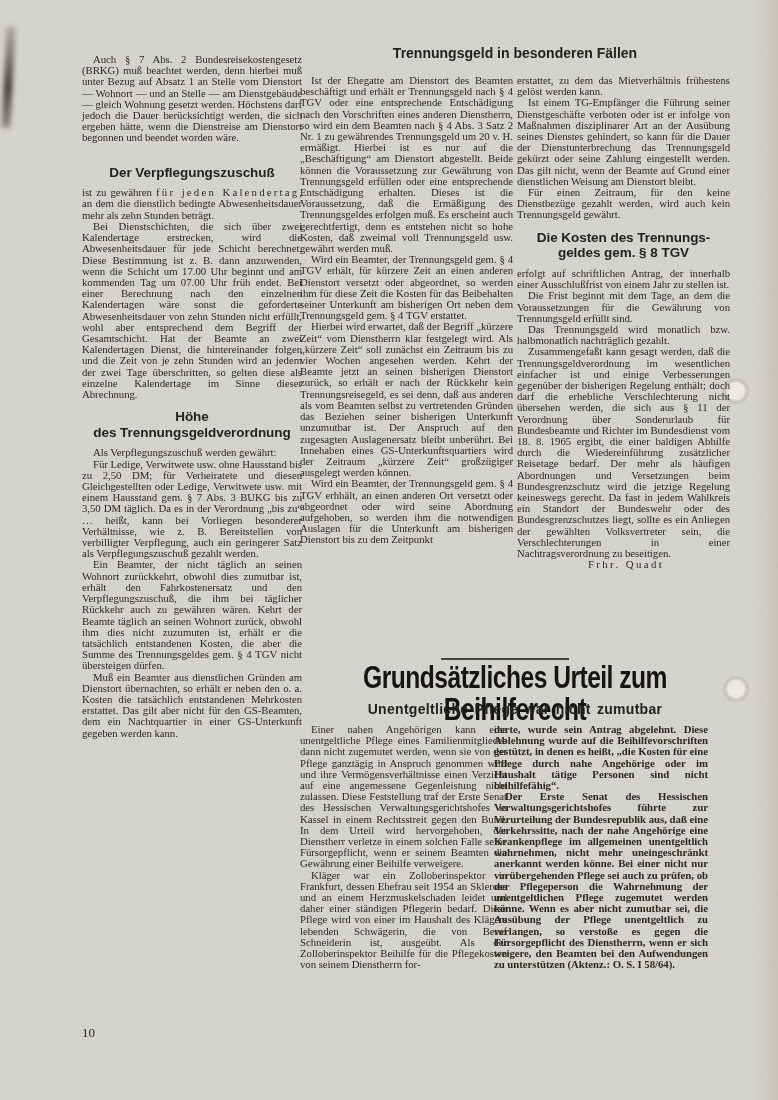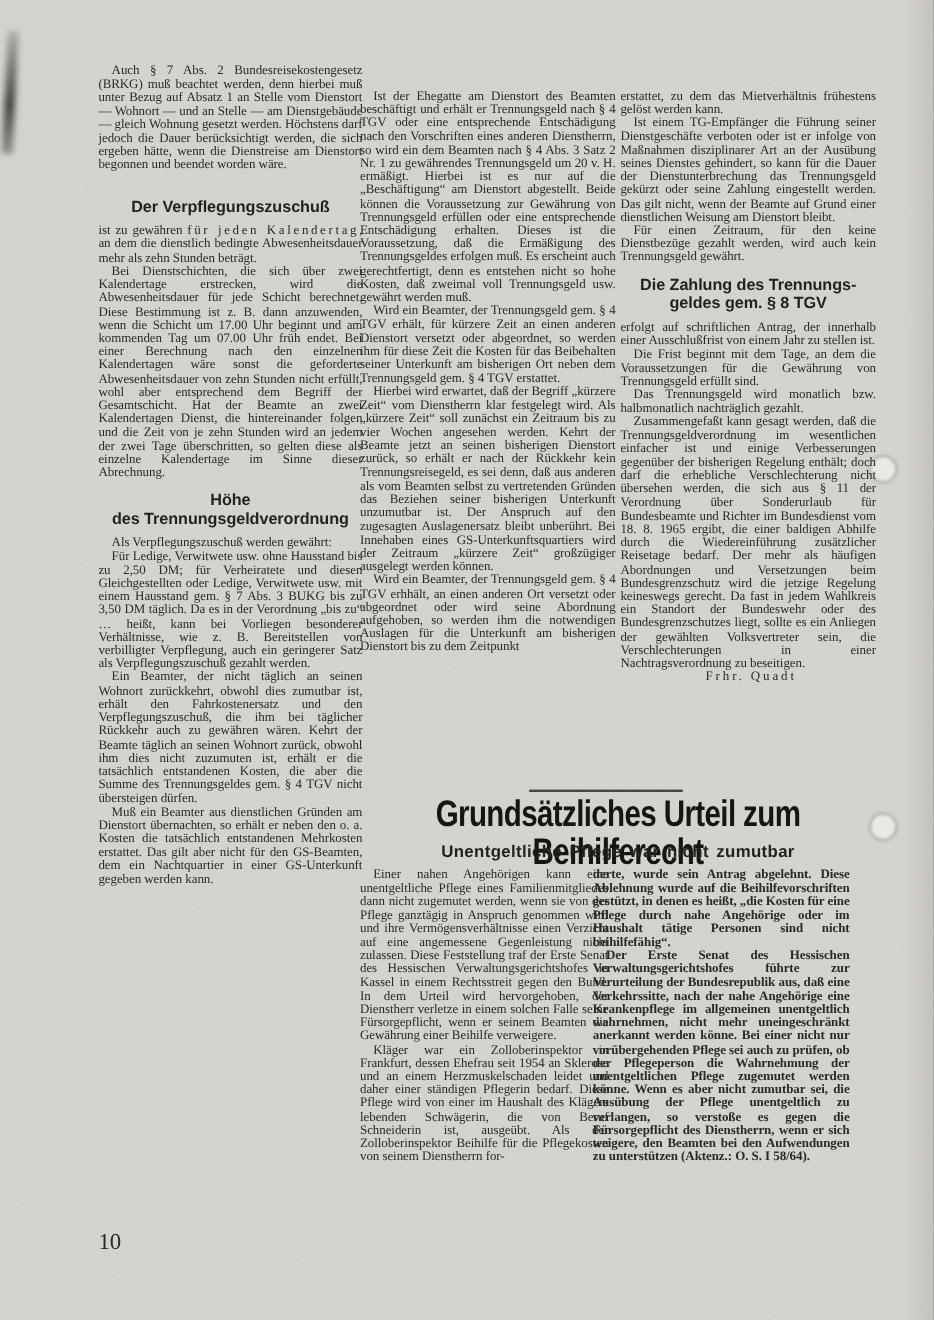--- a/index.html
+++ b/index.html
@@ -74,21 +74,21 @@
     transform-origin:center top;
   }
   .subtitle{
     position:absolute;left:300px;top:701px;width:430px;
     font-family:"Liberation Sans", sans-serif;
     font-weight:bold;font-size:14px;letter-spacing:.3px;word-spacing:2px;
     text-align:center;color:#23221c;
   }
   .page-number{
     position:absolute;left:82px;top:1025px;
-    font-size:19px;color:#2b2922;
+    font-size:13px;color:#2b2922;
   }
   #col1{left:82px;top:54px;width:220px;}
   #col2{left:300px;top:75px;width:213px;}
   #col3{left:517px;top:75px;width:213px;}
   #a2-left{left:300px;top:724px;width:207px;}
   #a2-right{left:494px;top:724px;width:214px;font-weight:bold;}
 </style>
 </head>
 <body>
 
@@ -100,20 +100,21 @@
       <feColorMatrix type="matrix" values="0 0 0 0 0.32  0 0 0 0 0.31  0 0 0 0 0.29  0 0 0 0.14 0"></feColorMatrix>
     </filter>
     <rect width="778" height="1100" filter="url(#grain)"></rect>
   </svg>
 
   <div class="smudge"></div>
   <div class="edge-band"></div>
   <div class="punch p1"></div>
   <div class="punch p2"></div>
 
+  <div class="top-heading">Trennungsgeld in besonderen Fällen</div>
 
   <div class="body-text" id="col1">
     <p>Auch § 7 Abs. 2 Bundesreisekostengesetz (BRKG) muß beachtet werden, denn hierbei muß unter Bezug auf Absatz 1 an Stelle vom Dienstort — Wohnort — und an Stelle — am Dienstgebäude — gleich Wohnung gesetzt werden. Höchstens darf jedoch die Dauer berücksichtigt werden, die sich ergeben hätte, wenn die Dienstreise am Dienstort begonnen und beendet worden wäre.</p>
     <div class="sect-heading tight">Der Verpflegungszuschuß</div>
     <p class="flush"><span>ist zu gewähren </span><span class="sperr">für jeden Kalendertag</span><span>, an dem die dienstlich bedingte Abwesenheitsdauer mehr als zehn Stunden beträgt.</span></p>
     <p>Bei Dienstschichten, die sich über zwei Kalendertage erstrecken, wird die Abwesenheitsdauer für jede Schicht berechnet. Diese Bestimmung ist z. B. dann anzuwenden, wenn die Schicht um 17.00 Uhr beginnt und am kommenden Tag um 07.00 Uhr früh endet. Bei einer Berechnung nach den einzelnen Kalendertagen wäre sonst die geforderte Abwesenheitsdauer von zehn Stunden nicht erfüllt, wohl aber entsprechend dem Begriff der Gesamtschicht. Hat der Beamte an zwei Kalendertagen Dienst, die hintereinander folgen und die Zeit von je zehn Stunden wird an jedem der zwei Tage überschritten, so gelten diese als einzelne Kalendertage im Sinne dieser Abrechnung.</p>
     <div class="sect-heading">
       <div>Höhe</div>
       <div>des Trennungsgeldverordnung</div>
     </div>
@@ -128,21 +129,21 @@
     <p>Wird ein Beamter, der Trennungsgeld gem. § 4 TGV erhält, für kürzere Zeit an einen anderen Dienstort versetzt oder abgeordnet, so werden ihm für diese Zeit die Kosten für das Beibehalten seiner Unterkunft am bisherigen Ort neben dem Trennungsgeld gem. § 4 TGV erstattet.</p>
     <p>Hierbei wird erwartet, daß der Begriff „kürzere Zeit“ vom Dienstherrn klar festgelegt wird. Als „kürzere Zeit“ soll zunächst ein Zeitraum bis zu vier Wochen angesehen werden. Kehrt der Beamte jetzt an seinen bisherigen Dienstort zurück, so erhält er nach der Rückkehr kein Trennungsreisegeld, es sei denn, daß aus anderen als vom Beamten selbst zu vertretenden Gründen das Beziehen seiner bisherigen Unterkunft unzumutbar ist. Der Anspruch auf den zugesagten Auslagenersatz bleibt unberührt. Bei Innehaben eines GS-Unterkunftsquartiers wird der Zeitraum „kürzere Zeit“ großzügiger ausgelegt werden können.</p>
     <p>Wird ein Beamter, der Trennungsgeld gem. § 4 TGV erhhält, an einen anderen Ort versetzt oder abgeordnet oder wird seine Abordnung aufgehoben, so werden ihm die notwendigen Auslagen für die Unterkunft am bisherigen Dienstort bis zu dem Zeitpunkt</p>
   </div>
 
   <div class="body-text" id="col3">
     <p class="flush">erstattet, zu dem das Mietverhältnis frühestens gelöst werden kann.</p>
     <p>Ist einem TG-Empfänger die Führung seiner Dienstgeschäfte verboten oder ist er infolge von Maßnahmen disziplinarer Art an der Ausübung seines Dienstes gehindert, so kann für die Dauer der Dienstunterbrechung das Trennungsgeld gekürzt oder seine Zahlung eingestellt werden. Das gilt nicht, wenn der Beamte auf Grund einer dienstlichen Weisung am Dienstort bleibt.</p>
     <p>Für einen Zeitraum, für den keine Dienstbezüge gezahlt werden, wird auch kein Trennungsgeld gewährt.</p>
     <div class="sect-heading">
-      <div>Die Zahlung des Trennungs-</div>
+      <div>Die Kosten des Trennungs-</div>
       <div>geldes gem. § 8 TGV</div>
     </div>
     <p class="flush">erfolgt auf schriftlichen Antrag, der innerhalb einer Ausschlußfrist von einem Jahr zu stellen ist.</p>
     <p>Die Frist beginnt mit dem Tage, an dem die Voraussetzungen für die Gewährung von Trennungsgeld erfüllt sind.</p>
     <p>Das Trennungsgeld wird monatlich bzw. halbmonatlich nachträglich gezahlt.</p>
     <p>Zusammengefaßt kann gesagt werden, daß die Trennungsgeldverordnung im wesentlichen einfacher ist und einige Verbesserungen gegenüber der bisherigen Regelung enthält; doch darf die erhebliche Verschlechterung nicht übersehen werden, die sich aus § 11 der Verordnung über Sonderurlaub für Bundesbeamte und Richter im Bundesdienst vom 18. 8. 1965 ergibt, die einer baldigen Abhilfe durch die Wiedereinführung zusätzlicher Reisetage bedarf. Der mehr als häufigen Abordnungen und Versetzungen beim Bundesgrenzschutz wird die jetzige Regelung keineswegs gerecht. Da fast in jedem Wahlkreis ein Standort der Bundeswehr oder des Bundesgrenzschutzes liegt, sollte es ein Anliegen der gewählten Volksvertreter sein, die Verschlechterungen in einer Nachtragsverordnung zu beseitigen.</p>
     <p class="signature">Frhr. Quadt</p>
   </div>
 
   <div class="rule"></div>

